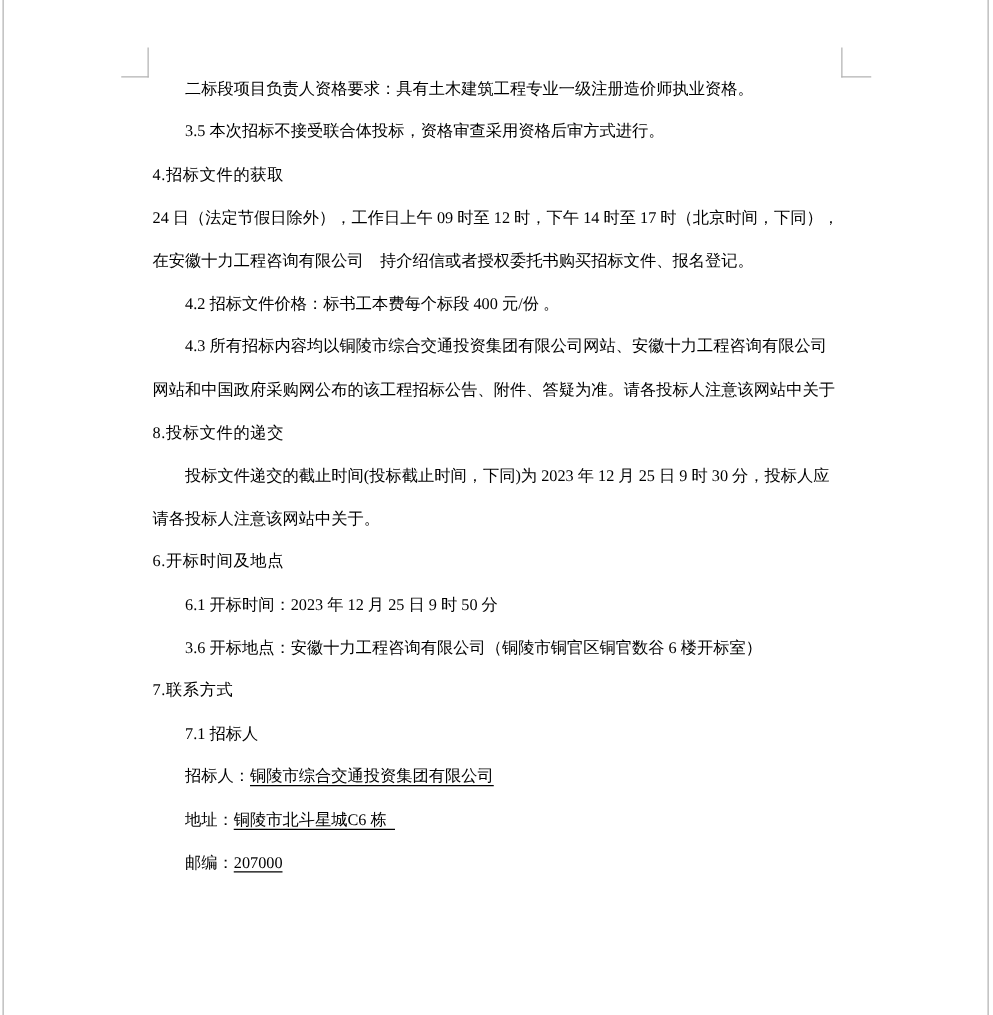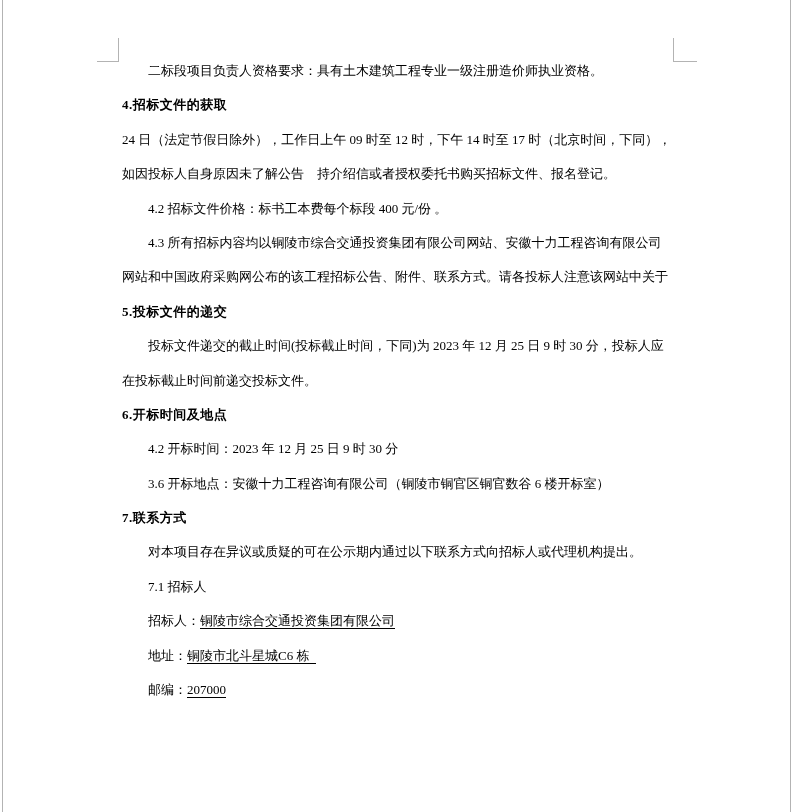--- a/index.html
+++ b/index.html
@@ -50,45 +50,45 @@
     width: 551px;
     font-size: 13px;
     line-height: 34.4px;
     color: var(--ink, #000000);
   }
   .line {
     height: 34.4px;
     white-space: pre;
   }
   .line.indent { padding-left: 26px; }
-  .line.heading { font-weight: bold; letter-spacing: 0.5px; }
+  .line.heading { font-weight: normal; letter-spacing: 0.5px; }
   .u { border-bottom: 1px solid var(--ink, #000000); }
 </style>
 </head>
 <body>
 
 <div class="page">
   <div class="edge left"></div>
   <div class="edge right"></div>
   <div class="mark tl"></div>
   <div class="mark tr"></div>
   <div class="content" id="doc">
       <div class="line indent"><span>二标段项目负责人资格要求：具有土木建筑工程专业一级注册造价师执业资格。</span></div>
+      <div class="line indent"><span>3.5 本次招标不接受联合体投标，资格审查采用资格后审方式进行。</span></div>
       <div class="line heading"><span>4.招标文件的获取</span></div>
       <div class="line"><span>24 日（法定节假日除外），工作日上午 09 时至 12 时，下午 14 时至 17 时（北京时间，下同），</span></div>
-      <div class="line"><span>如因投标人自身原因未了解公告　持介绍信或者授权委托书购买招标文件、报名登记。</span></div>
+      <div class="line"><span>在安徽十力工程咨询有限公司　持介绍信或者授权委托书购买招标文件、报名登记。</span></div>
       <div class="line indent"><span>4.2 招标文件价格：标书工本费每个标段 400 元/份 。</span></div>
       <div class="line indent"><span>4.3 所有招标内容均以铜陵市综合交通投资集团有限公司网站、安徽十力工程咨询有限公司</span></div>
-      <div class="line"><span>网站和中国政府采购网公布的该工程招标公告、附件、联系方式。请各投标人注意该网站中关于</span></div>
-      <div class="line heading"><span>5.投标文件的递交</span></div>
+      <div class="line"><span>网站和中国政府采购网公布的该工程招标公告、附件、答疑为准。请各投标人注意该网站中关于</span></div>
+      <div class="line heading"><span>8.投标文件的递交</span></div>
       <div class="line indent"><span>投标文件递交的截止时间(投标截止时间，下同)为 2023 年 12 月 25 日 9 时 30 分，投标人应</span></div>
-      <div class="line"><span>在投标截止时间前递交投标文件。</span></div>
+      <div class="line"><span>请各投标人注意该网站中关于。</span></div>
       <div class="line heading"><span>6.开标时间及地点</span></div>
-      <div class="line indent"><span>4.2 开标时间：2023 年 12 月 25 日 9 时 30 分</span></div>
+      <div class="line indent"><span>6.1 开标时间：2023 年 12 月 25 日 9 时 50 分</span></div>
       <div class="line indent"><span>3.6 开标地点：安徽十力工程咨询有限公司（铜陵市铜官区铜官数谷 6 楼开标室）</span></div>
       <div class="line heading"><span>7.联系方式</span></div>
-      <div class="line indent"><span>对本项目存在异议或质疑的可在公示期内通过以下联系方式向招标人或代理机构提出。</span></div>
       <div class="line indent"><span>7.1 招标人</span></div>
       <div class="line indent"><span>招标人：</span><span class="u">铜陵市综合交通投资集团有限公司</span></div>
       <div class="line indent"><span>地址：</span><span class="u">铜陵市北斗星城C6 栋  </span></div>
       <div class="line indent"><span>邮编：</span><span class="u">207000</span></div>
     </div>
 </div>
 
 </body></html>

